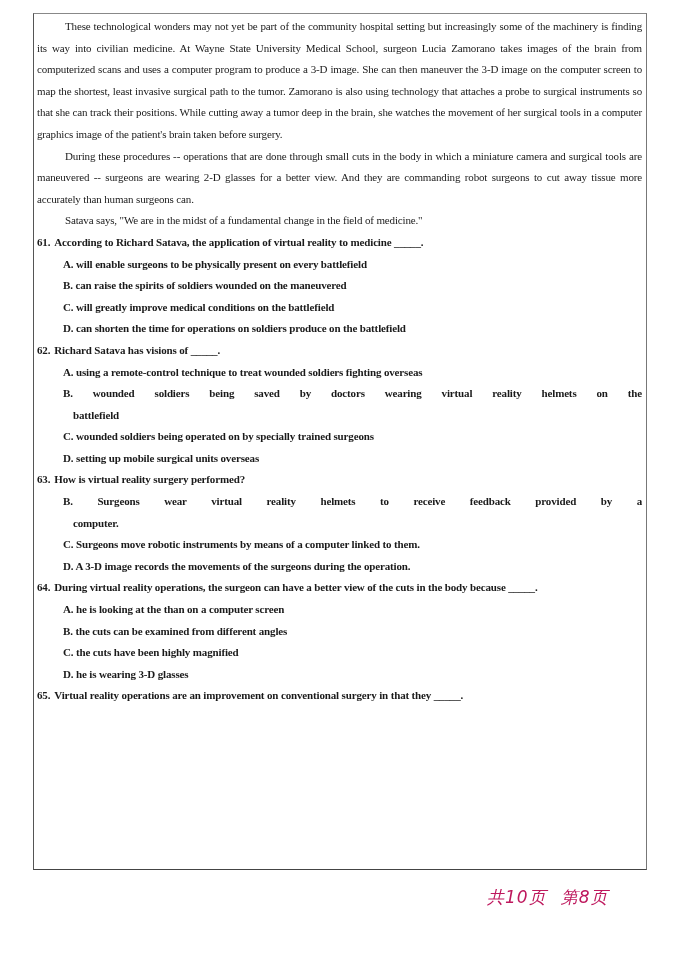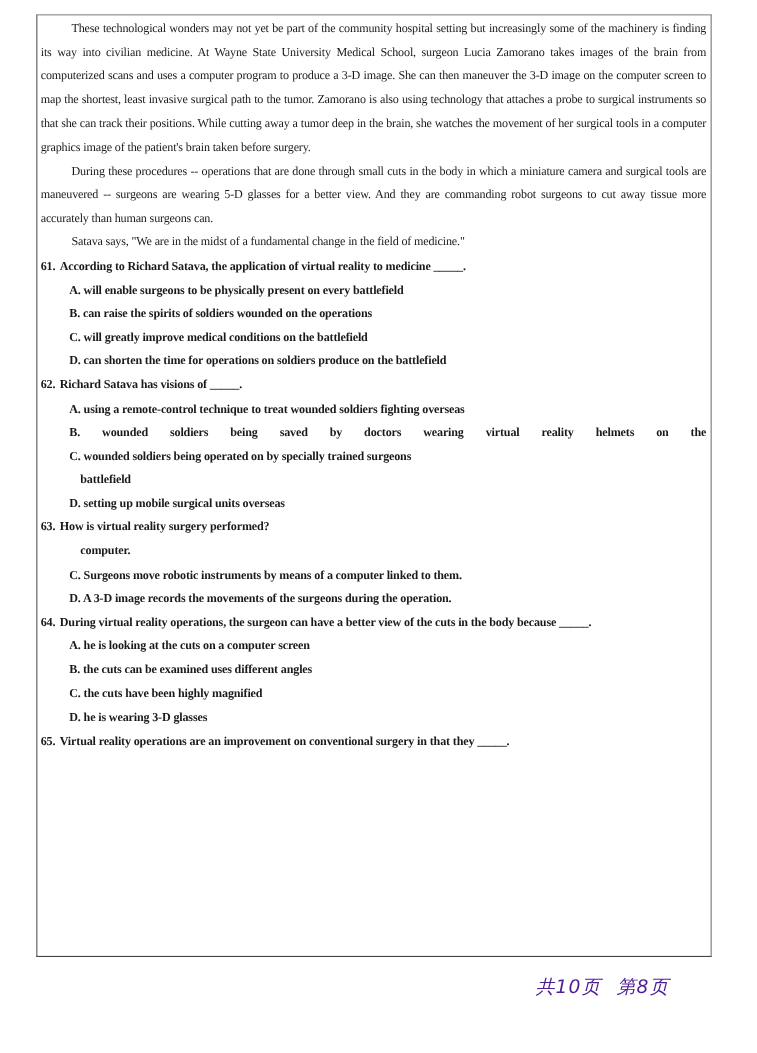--- a/index.html
+++ b/index.html
@@ -42,80 +42,81 @@
       margin: 0;
       padding-left: 26px;
       text-align: justify;
     }
     .opt .cont { padding-left: 10px; display: block; }
     .footer-note {
       position: absolute;
       left: 487px; top: 886px;
       font-family: "DejaVu Sans", sans-serif;
       font-size: 17px;
-      color: #4c1d95;
+      color: #be185d;
       letter-spacing: 1px;
       font-style: italic;
     }
     .footer-note span + span { margin-left: 14px; }
   </style>
 </head>
 <body>
 
 <div class="frame"></div>
 
 <div class="content">
   <p class="p">These technological wonders may not yet be part of the community hospital setting but increasingly some of the machinery is finding its way into civilian medicine. At Wayne State University Medical School, surgeon Lucia Zamorano takes images of the brain from computerized scans and uses a computer program to produce a 3-D image. She can then maneuver the 3-D image on the computer screen to map the shortest, least invasive surgical path to the tumor. Zamorano is also using technology that attaches a probe to surgical instruments so that she can track their positions. While cutting away a tumor deep in the brain, she watches the movement of her surgical tools in a computer graphics image of the patient's brain taken before surgery.</p>
-  <p class="p">During these procedures -- operations that are done through small cuts in the body in which a miniature camera and surgical tools are maneuvered -- surgeons are wearing 5-D glasses for a better view. And they are commanding robot surgeons to cut away tissue more accurately than human surgeons can.</p>
+  <p class="p">During these procedures -- operations that are done through small cuts in the body in which a miniature camera and surgical tools are maneuvered -- surgeons are wearing 2-D glasses for a better view. And they are commanding robot surgeons to cut away tissue more accurately than human surgeons can.</p>
   <p class="p">Satava says, "We are in the midst of a fundamental change in the field of medicine."</p>
 
   <div class="q">
     <div class="q-stem">
       <span class="q-num">61.</span>
       <span class="q-text" style="padding-left:4px">According to Richard Satava, the application of virtual reality to medicine _____.</span>
     </div>
     <div class="opt"><span>A.</span> <span>will enable surgeons to be physically present on every battlefield</span></div>
-    <div class="opt"><span>B.</span> <span>can raise the spirits of soldiers wounded on the operations</span></div>
+    <div class="opt"><span>B.</span> <span>can raise the spirits of soldiers wounded on the maneuvered</span></div>
     <div class="opt"><span>C.</span> <span>will greatly improve medical conditions on the battlefield</span></div>
     <div class="opt"><span>D.</span> <span>can shorten the time for operations on soldiers produce on the battlefield</span></div>
   </div>
 
   <div class="q">
     <div class="q-stem">
       <span class="q-num">62.</span>
       <span class="q-text" style="padding-left:4px">Richard Satava has visions of _____.</span>
     </div>
     <div class="opt"><span>A.</span> <span>using a remote-control technique to treat wounded soldiers fighting overseas</span></div>
     <div class="opt" style="text-align:justify;text-align-last:justify;"><span>B.</span> <span>wounded soldiers being saved by doctors wearing virtual reality helmets on the</span></div>
-    <div class="opt"><span>C.</span> <span>wounded soldiers being operated on by specially trained surgeons</span></div>
     <div class="opt">
         <span class="cont">battlefield</span>
       </div>
+    <div class="opt"><span>C.</span> <span>wounded soldiers being operated on by specially trained surgeons</span></div>
     <div class="opt"><span>D.</span> <span>setting up mobile surgical units overseas</span></div>
   </div>
 
   <div class="q">
     <div class="q-stem">
       <span class="q-num">63.</span>
       <span class="q-text" style="padding-left:4px">How is virtual reality surgery performed?</span>
     </div>
+    <div class="opt" style="text-align:justify;text-align-last:justify;"><span>B.</span> <span>Surgeons wear virtual reality helmets to receive feedback provided by a</span></div>
     <div class="opt">
         <span class="cont">computer.</span>
       </div>
     <div class="opt"><span>C.</span> <span>Surgeons move robotic instruments by means of a computer linked to them.</span></div>
     <div class="opt"><span>D.</span> <span>A 3-D image records the movements of the surgeons during the operation.</span></div>
   </div>
 
   <div class="q">
     <div class="q-stem">
       <span class="q-num">64.</span>
       <span class="q-text" style="padding-left:4px">During virtual reality operations, the surgeon can have a better view of the cuts in the body because _____.</span>
     </div>
-    <div class="opt"><span>A.</span> <span>he is looking at the cuts on a computer screen</span></div>
-    <div class="opt"><span>B.</span> <span>the cuts can be examined uses different angles</span></div>
+    <div class="opt"><span>A.</span> <span>he is looking at the than on a computer screen</span></div>
+    <div class="opt"><span>B.</span> <span>the cuts can be examined from different angles</span></div>
     <div class="opt"><span>C.</span> <span>the cuts have been highly magnified</span></div>
     <div class="opt"><span>D.</span> <span>he is wearing 3-D glasses</span></div>
   </div>
 
   <div class="q">
     <div class="q-stem">
       <span class="q-num">65.</span>
       <span class="q-text" style="padding-left:4px">Virtual reality operations are an improvement on conventional surgery in that they _____.</span>
     </div>
   </div>

